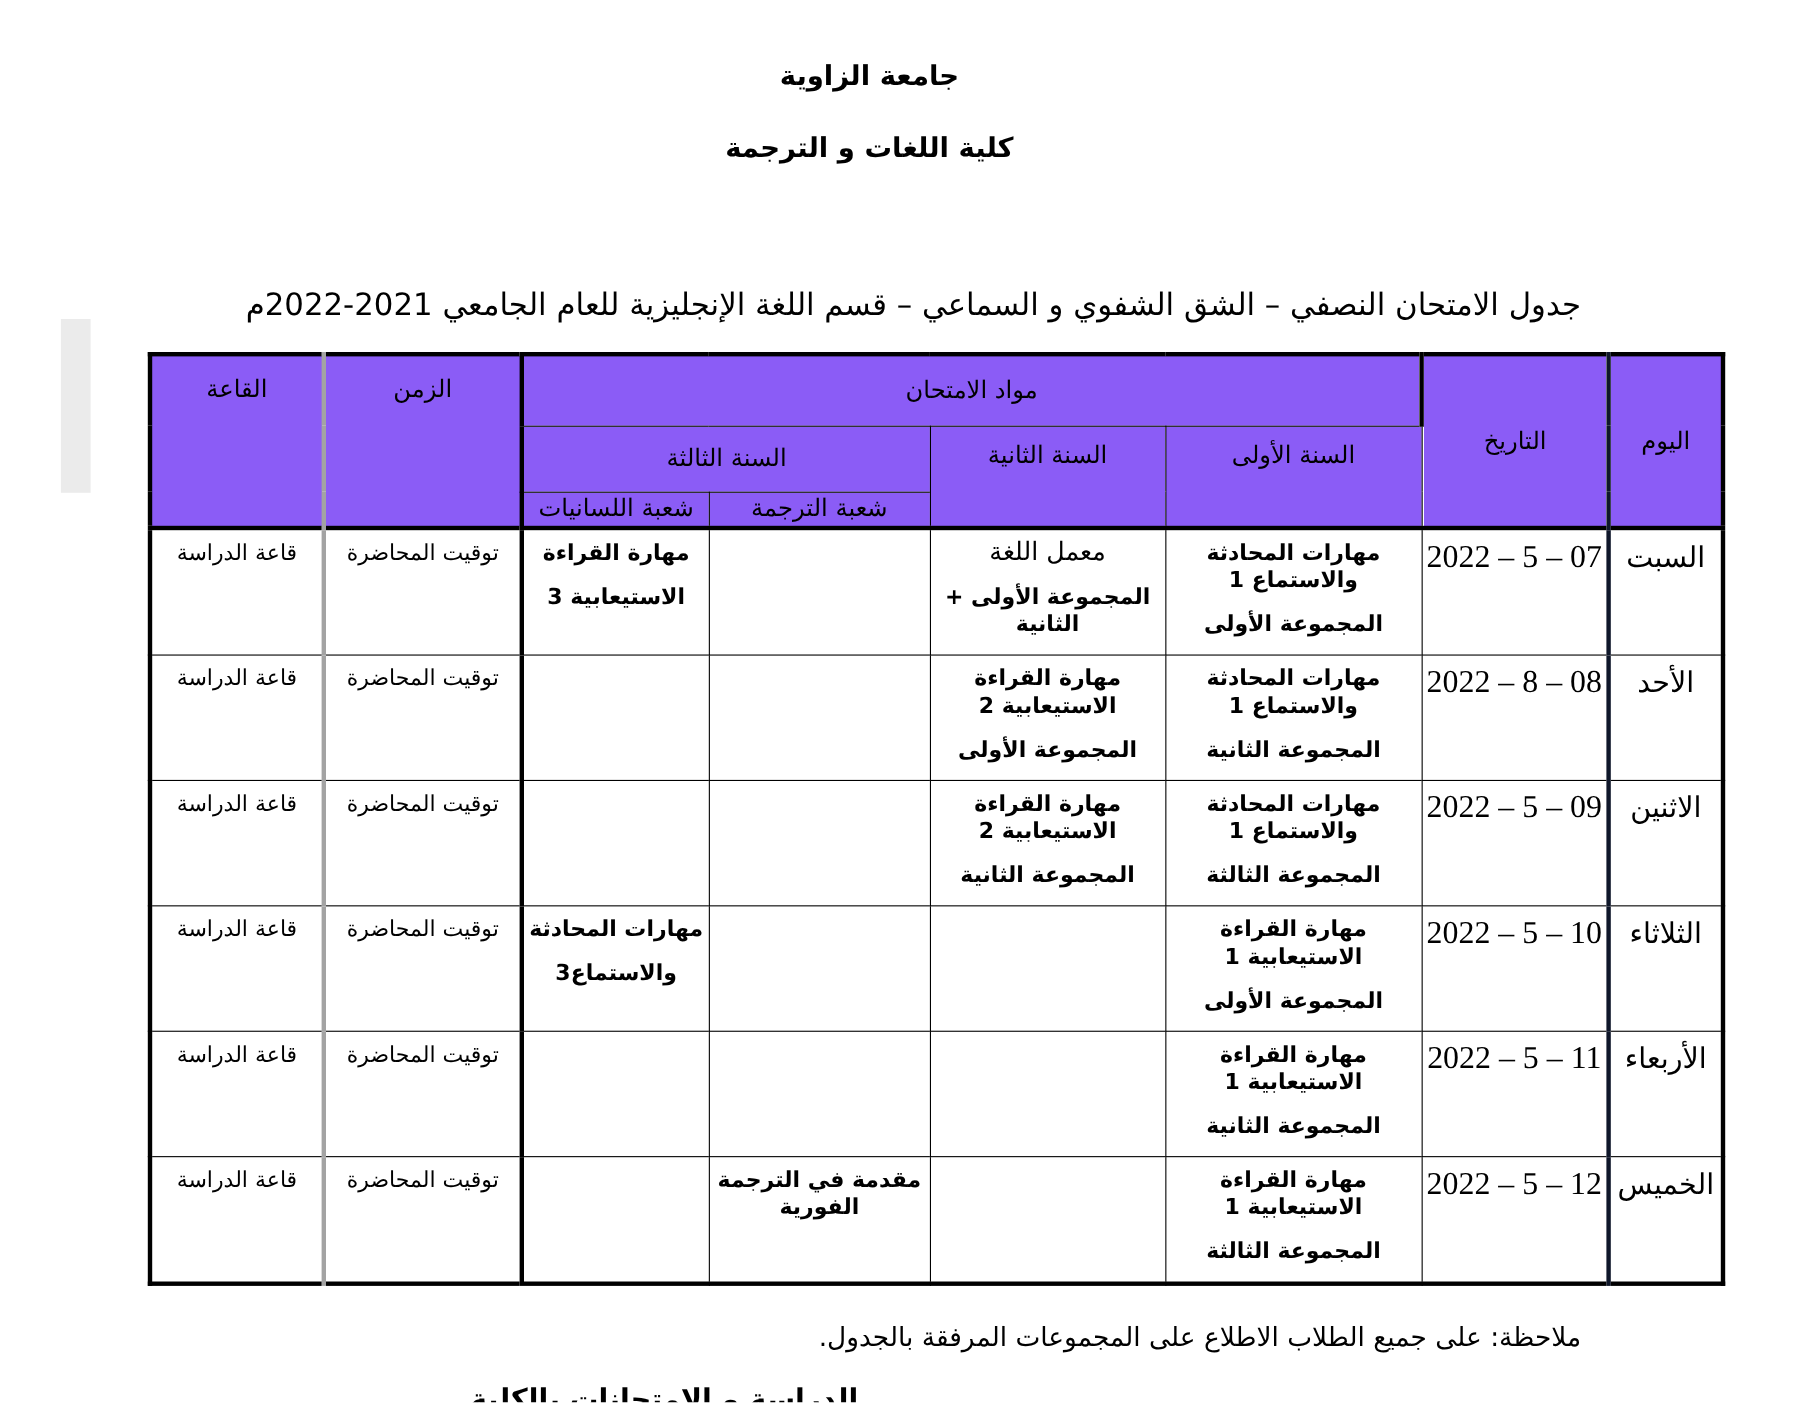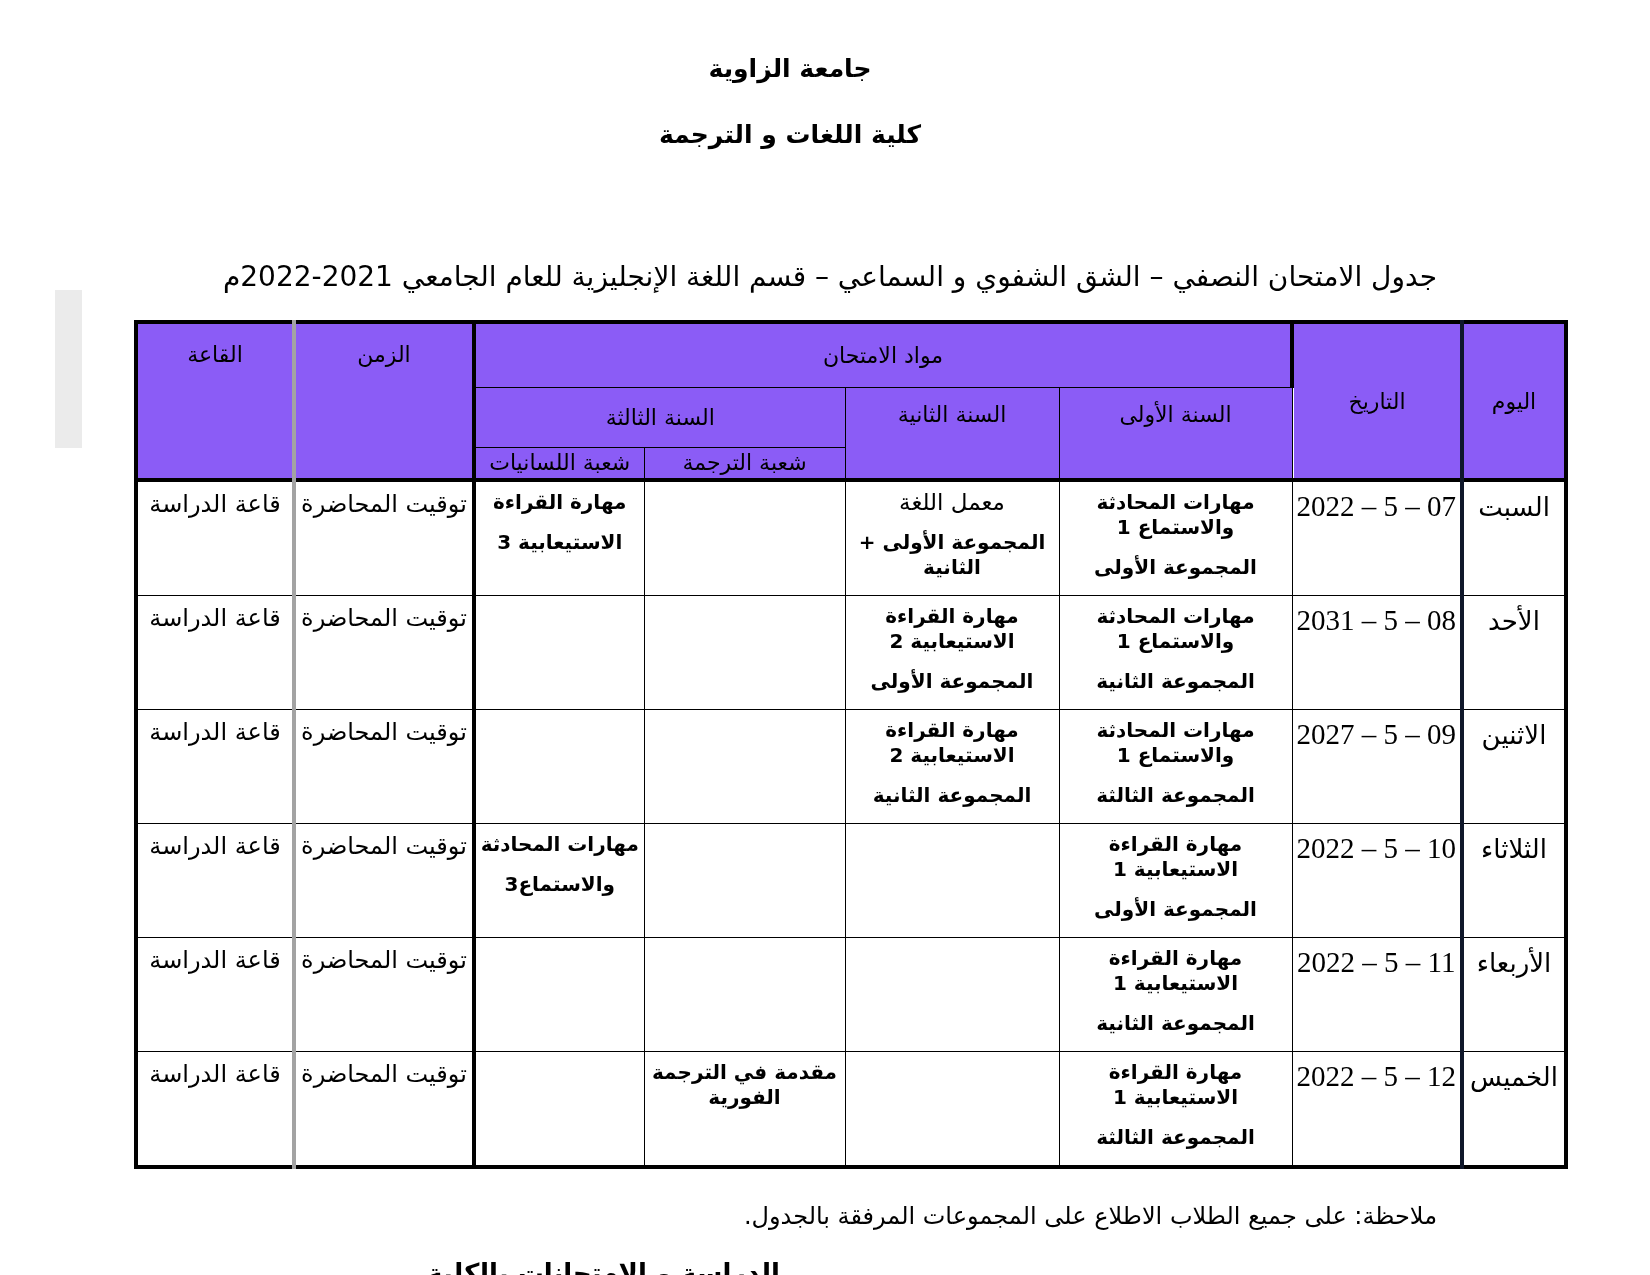--- a/index.html
+++ b/index.html
@@ -73,21 +73,21 @@
   .schedule tbody tr { height: 80px; }
   .schedule tbody td { vertical-align: top; text-align: center; }
   td.td-day { font-size: 26px; padding-top: 10px; }
   td.td-date {
     font-family: "Liberation Serif", "DejaVu Serif", serif;
     font-size: 29px;
     padding-top: 8px;
     direction: ltr;
     text-align: center;
   }
-  td.td-time, td.td-hall { font-size: 24px; padding-top: 8px; }
+  td.td-time, td.td-hall { font-size: 20px; padding-top: 8px; }
   td.subj { font-weight: bold; font-size: 20px; padding-top: 8px; }
   td.subj .line { line-height: 25px; margin-bottom: 15px; }
   
   tbody tr:nth-child(1) td.td-year2 .line:first-child {
     font-weight: normal;
     font-size: 23px;
   }
   .note {
     margin-top: 33px;
     text-align: right;
@@ -161,21 +161,21 @@
         </td>
         <td class="subj td-ling">
           <div class="line">مهارة القراءة</div>
           <div class="line">الاستيعابية 3</div>
         </td>
         <td class="td-time">توقيت المحاضرة</td>
         <td class="td-hall">قاعة الدراسة</td>
       </tr>
       <tr>
         <td class="td-day">الأحد</td>
-        <td class="td-date" dir="ltr">2031 – 5 – 08</td>
+        <td class="td-date" dir="ltr">2022 – 8 – 08</td>
         <td class="subj td-year1">
           <div class="line">مهارات المحادثة والاستماع 1</div>
           <div class="line">المجموعة الثانية</div>
         </td>
         <td class="subj td-year2">
           <div class="line">مهارة القراءة الاستيعابية 2</div>
           <div class="line">المجموعة الأولى</div>
         </td>
         <td class="subj td-trans">
           <div class="line"></div>
@@ -183,21 +183,21 @@
         </td>
         <td class="subj td-ling">
           <div class="line"></div>
           <div class="line"></div>
         </td>
         <td class="td-time">توقيت المحاضرة</td>
         <td class="td-hall">قاعة الدراسة</td>
       </tr>
       <tr>
         <td class="td-day">الاثنين</td>
-        <td class="td-date" dir="ltr">2027 – 5 – 09</td>
+        <td class="td-date" dir="ltr">2022 – 5 – 09</td>
         <td class="subj td-year1">
           <div class="line">مهارات المحادثة والاستماع 1</div>
           <div class="line">المجموعة الثالثة</div>
         </td>
         <td class="subj td-year2">
           <div class="line">مهارة القراءة الاستيعابية 2</div>
           <div class="line">المجموعة الثانية</div>
         </td>
         <td class="subj td-trans">
           <div class="line"></div>

